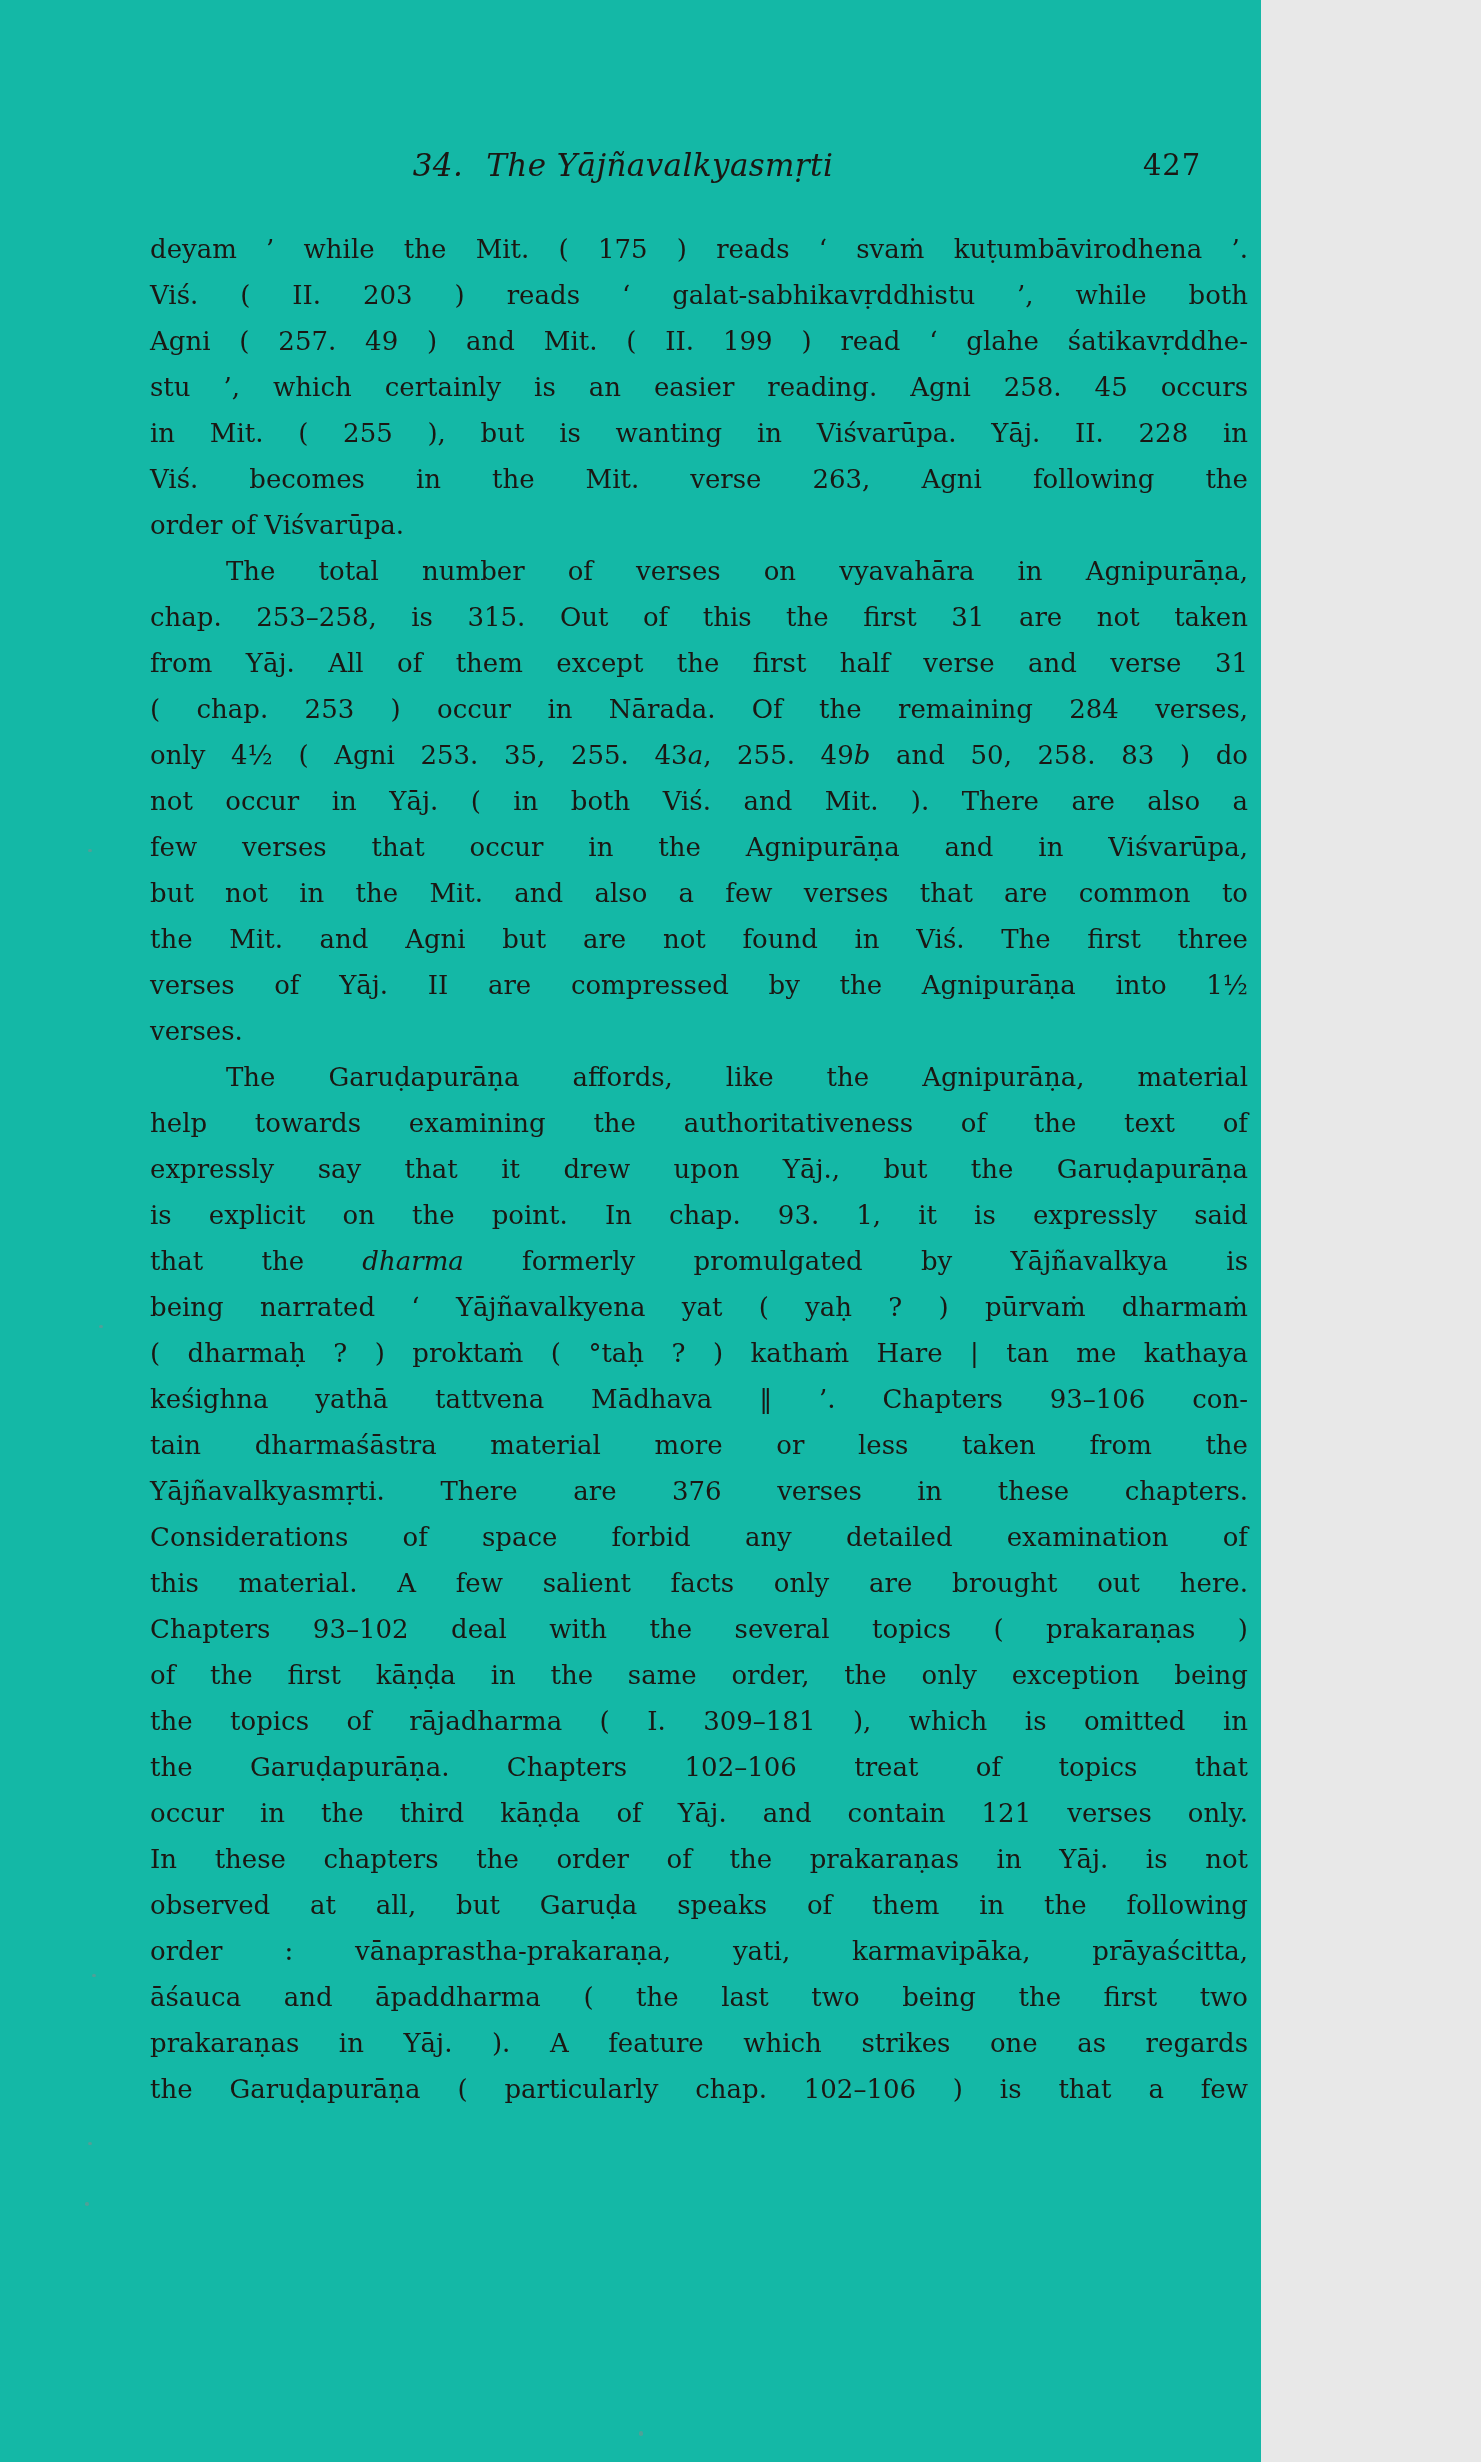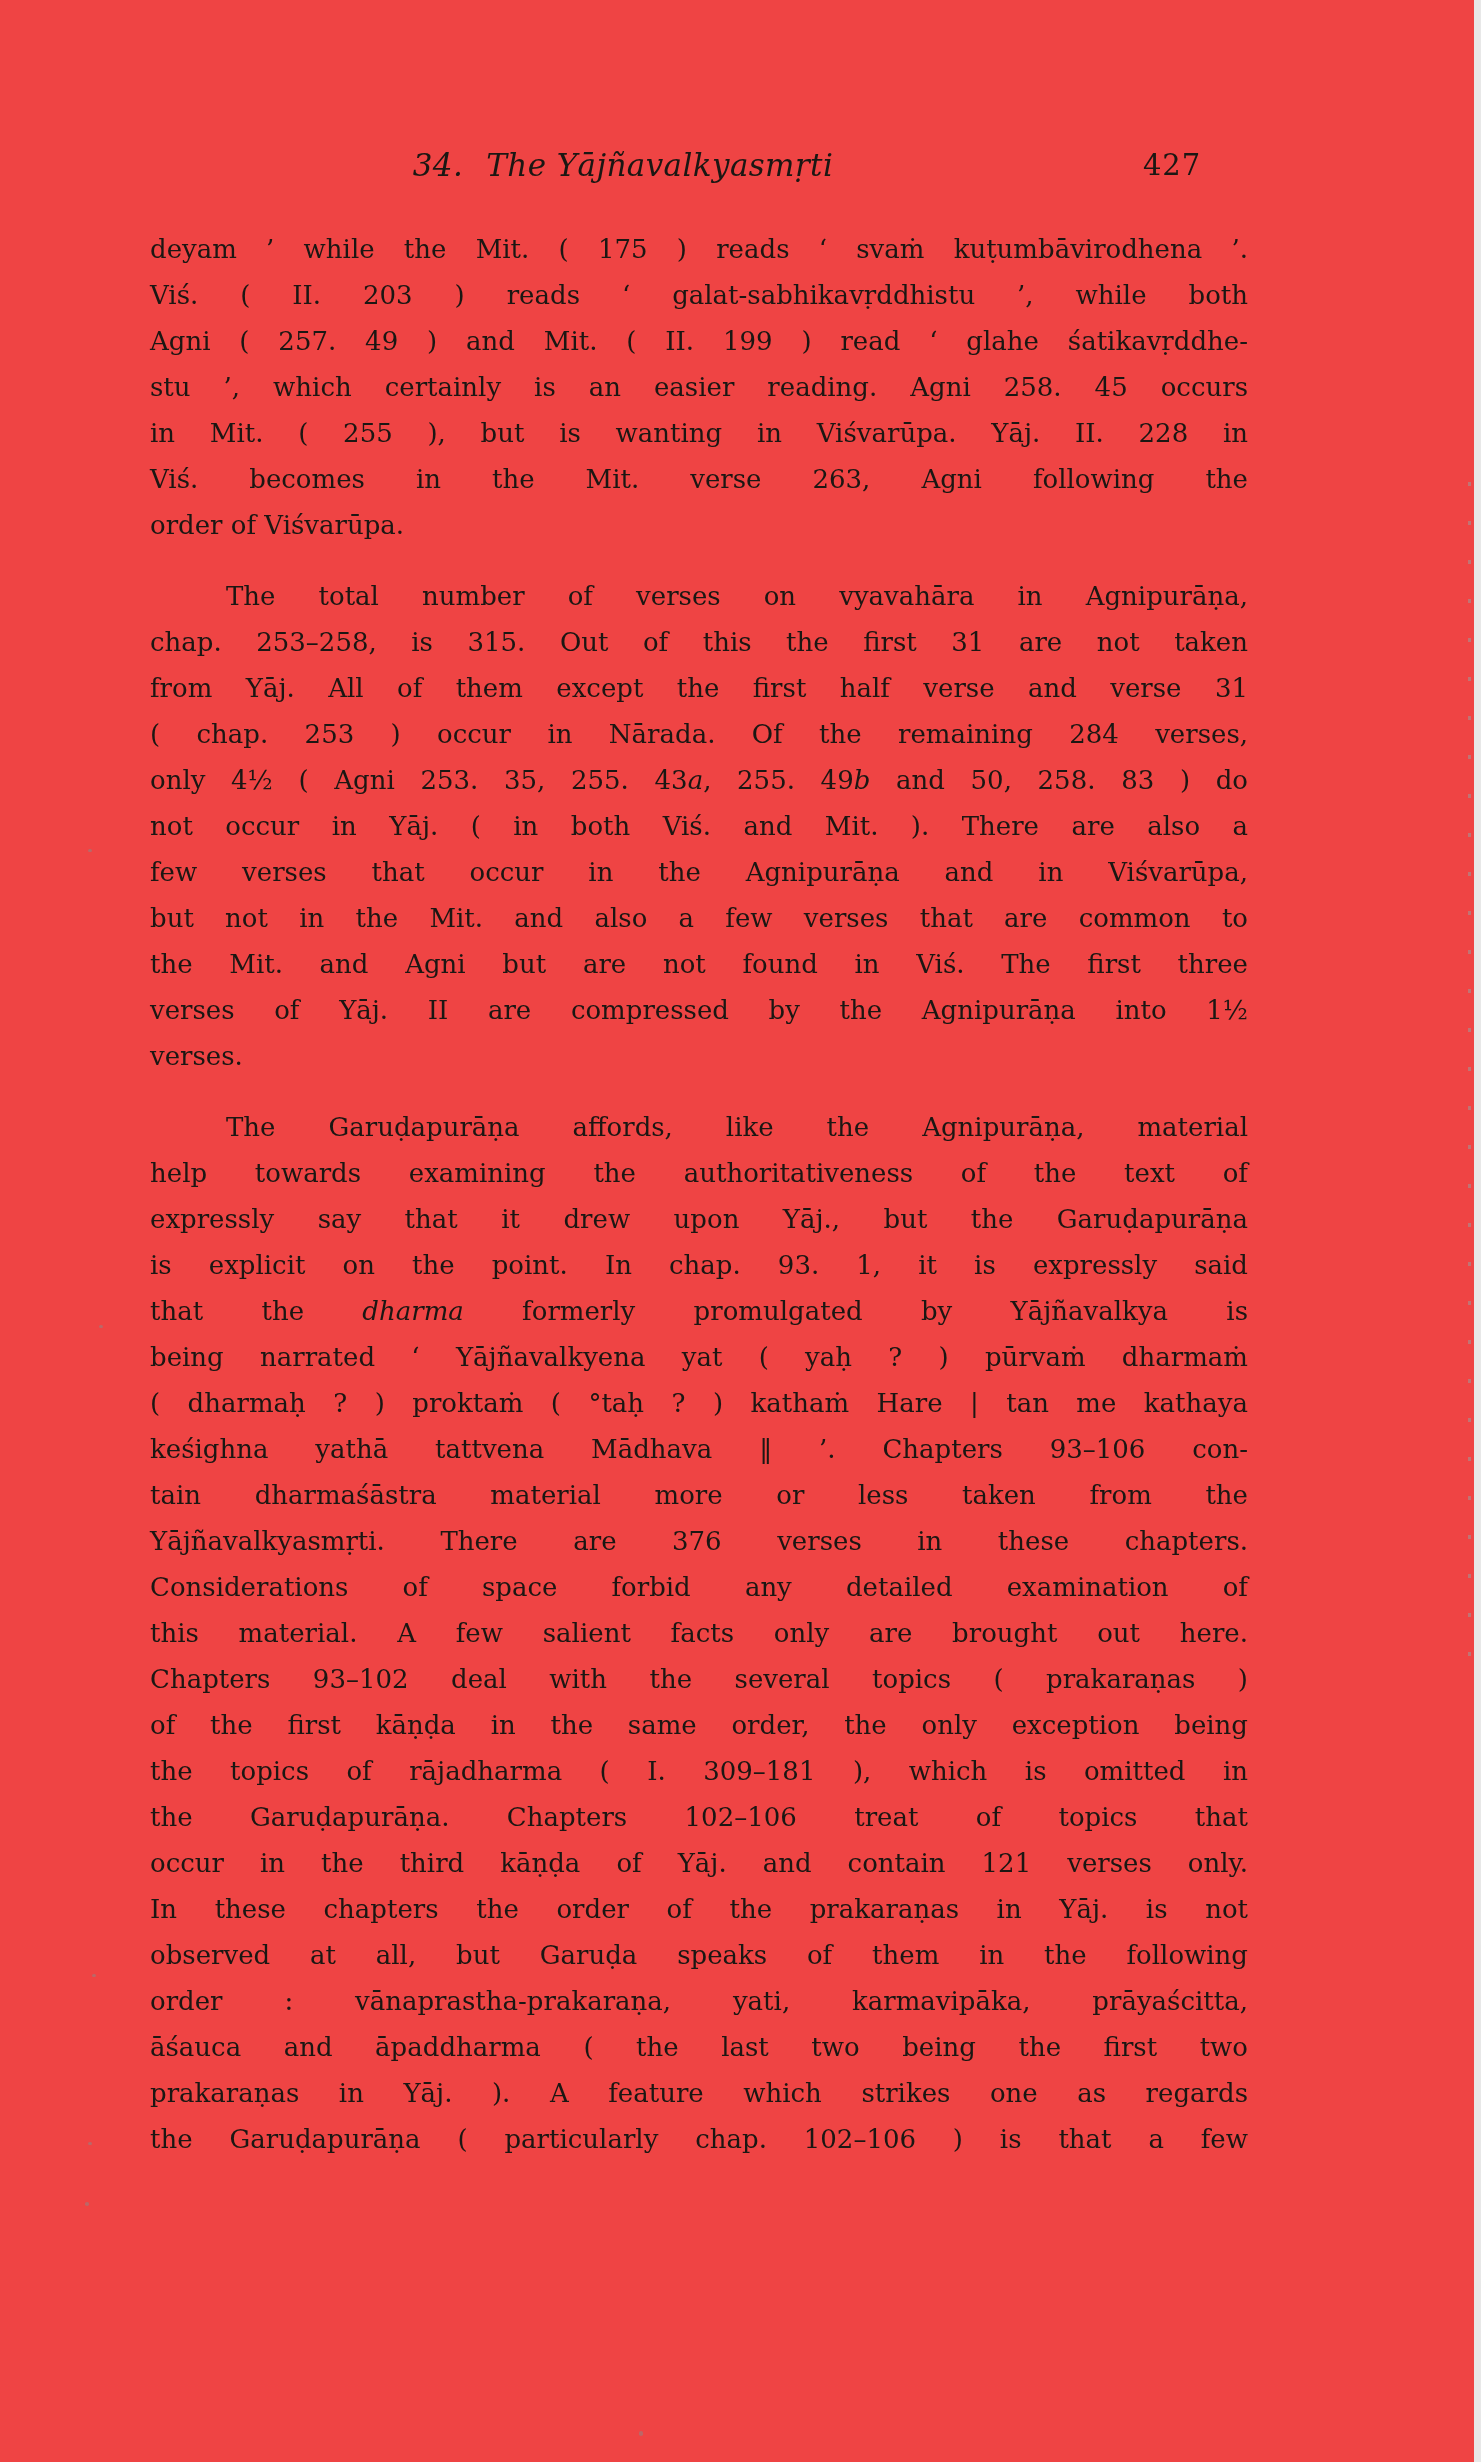--- a/index.html
+++ b/index.html
@@ -1,19 +1,19 @@
 <!DOCTYPE html>
 <html style="font-size:14px"><head>
 <meta charset="utf-8">
 <style>
   html,body { margin:0; padding:0; background:#e8e8e8; }
   .page {
     position:relative;
-    width:1474px; height:2462px;
-    background:#ef4444;
+    width:1261px; height:2462px;
+    background:#14b8a6;
     font-family:"DejaVu Serif","Liberation Serif",serif;
     color:#1b1713;
     overflow:hidden;
   }
   .header {
     position:absolute;
     left:150px; top:147px; width:1098px;
     text-align:center;
     transform:translateX(-76px);
     font-style:italic;
@@ -27,21 +27,21 @@
     left:1143px; top:148px;
     font-size:29px;
     letter-spacing:0.9px;
   }
   .text-body {
     position:absolute;
     left:150px; top:226px; width:1098px;
     font-size:26px;
   }
   .para { line-height:46px; }
-  .para + .para { margin-top:25px; }
+  .para + .para { margin-top:0; }
   .line { height:46px; white-space:normal; }
   .line.just { text-align:justify; text-align-last:justify; }
   .line.first { padding-left:76px; }
   
   .edge-marks {
     position:absolute; left:1468px; top:482px;
     width:2.7px; height:1206px;
     background:repeating-linear-gradient(to bottom,#9b9b9b 0 4.4px,transparent 4.4px 39px);
     opacity:.55;
   }

